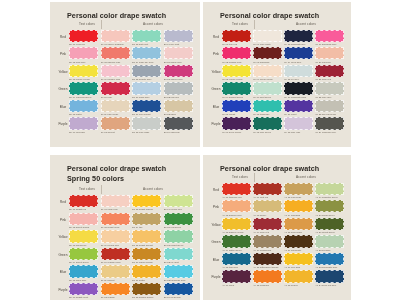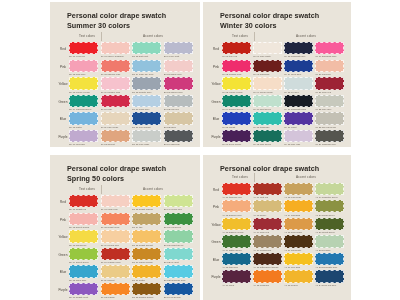--- a/index.html
+++ b/index.html
@@ -134,21 +134,20 @@
   }
 </style>
 </head>
 <body>
 
 <div id="sheet">
 
   <div class="card tl">
     <div class="card-inner">
       <div class="title-main">Personal color drape swatch</div>
-      <div class="title-sub">Summer 30 colors</div>
       <div class="col-head-row">
         <span class="head-divider"></span>
         <span class="col-head test">Test colors</span>
         <span class="col-head accent">Accent colors</span>
       </div>
       <div class="grid">
           <div class="grid-row">
             <div class="row-label">Red</div>
             <div class="cells">
               <div class="cell">
@@ -274,21 +273,20 @@
               </div>
             </div>
           </div>
         </div>
     </div>
   </div>
 
   <div class="card tr">
     <div class="card-inner">
       <div class="title-main">Personal color drape swatch</div>
-      <div class="title-sub">Winter 30 colors</div>
       <div class="col-head-row">
         <span class="head-divider"></span>
         <span class="col-head test">Test colors</span>
         <span class="col-head accent">Accent colors</span>
       </div>
       <div class="grid">
           <div class="grid-row">
             <div class="row-label">Red</div>
             <div class="cells">
               <div class="cell">

